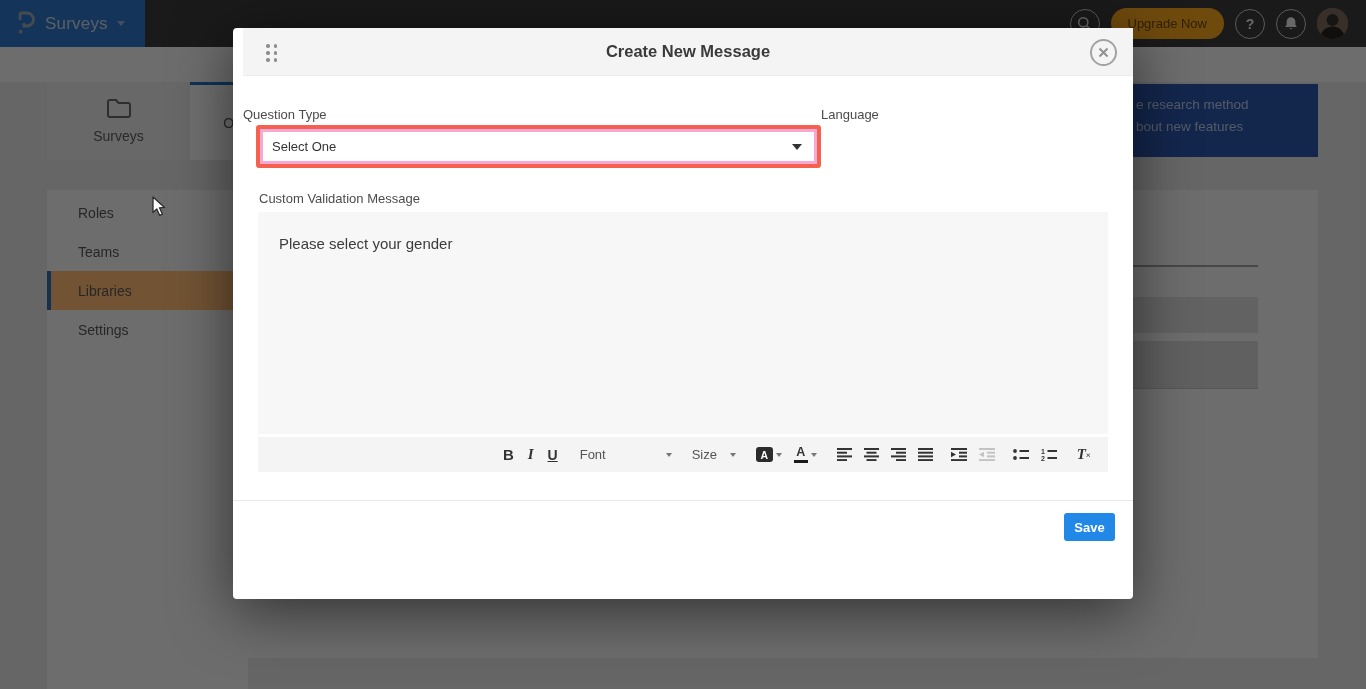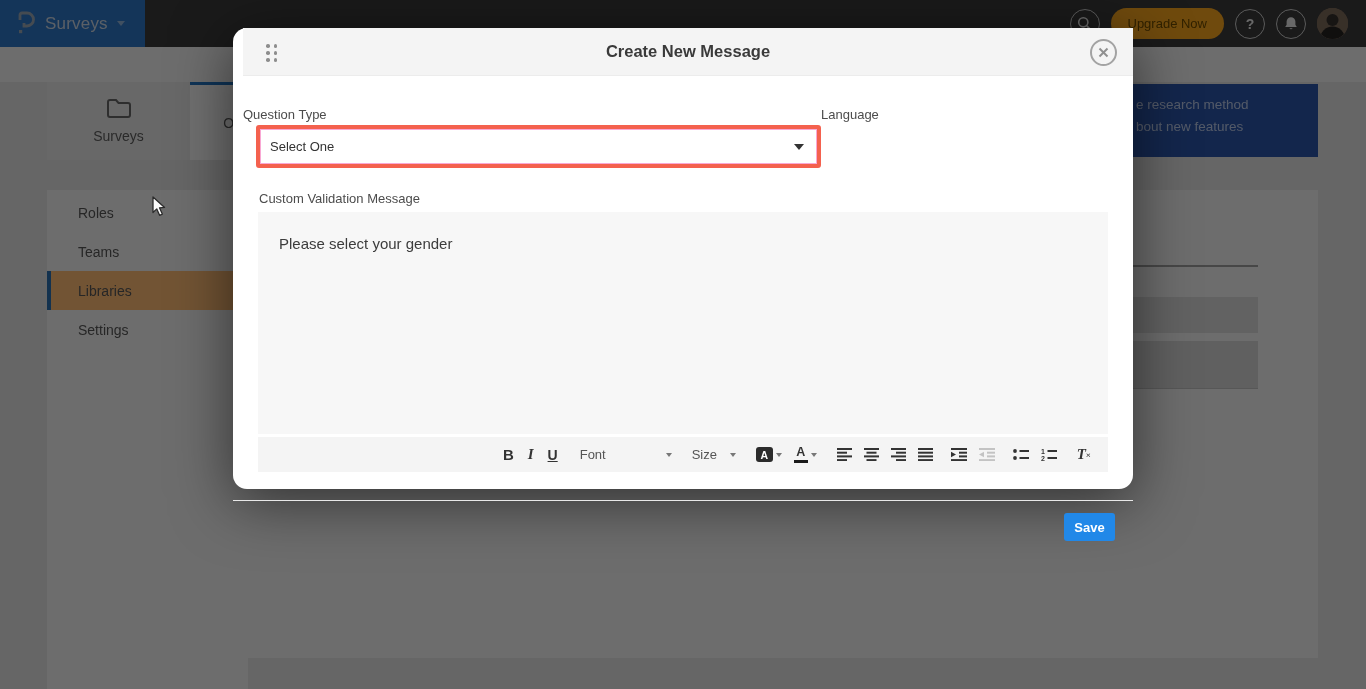--- a/index.html
+++ b/index.html
@@ -32,34 +32,34 @@
   .banner-line.l2 { top:35px; }
   .rr-divider { position:absolute; left:950px; top:265px; width:308px; height:2px; background:#9d9d9d; }
   .rr-row1 { position:absolute; left:950px; top:297px; width:308px; height:36px; background:#dadada; }
   .rr-row2 { position:absolute; left:950px; top:341px; width:308px; height:48px; background:#d6d6d6; border-bottom:1px solid #c0c0c0; }
 
   
   .overlay { position:absolute; inset:0; background:rgba(0,0,0,.55); z-index:5; }
   .cursor { position:absolute; left:152px; top:196px; z-index:40; }
 
   
-  .modal { position:absolute; left:233px; top:28px; width:900px; height:461px; background:#fff; z-index:10; border-radius:14px; box-shadow:0 12px 60px rgba(0,0,0,.55);padding-left:10px; }
+  .modal { position:absolute; left:233px; top:28px; width:900px; height:571px; background:#fff; z-index:10; border-radius:4px; box-shadow:0 12px 60px rgba(0,0,0,.55);padding-left:10px; }
   .modal-header { height:48px; background:#f4f4f4; display:flex; align-items:center; justify-content:center; position:relative; border-bottom:1px solid #ececec; }
   .modal-title { font-size:16.5px; font-weight:bold; color:#3a3a3a; }
   .drag { position:absolute; left:23px; top:16px; display:grid; grid-template-columns:repeat(2,4px); grid-gap:3.5px; }
   .drag span { width:3.5px; height:3.5px; border-radius:50%; background:#8d8d8d; }
   .close { position:absolute; right:16px; top:11px; width:27px; height:27px; border:2px solid #a3a3a3; border-radius:50%; display:flex; align-items:center; justify-content:center; background:transparent; cursor:pointer; }
 
   .field-label { position:absolute; font-size:13px; color:#4c4c4c; }
   .lbl-qt { left:10px; top:79px; }
   .lbl-lang { left:588px; top:79px; }
   .lbl-cvm { left:26px; top:163px; }
 
   .hl-box { position:absolute; left:23px; top:97px; width:565px; height:43px; border:4px solid #f4614e; border-radius:3px; background:#fff; }
-  .select-inner { position:absolute; inset:0; border:1px solid #f9a8d4; display:flex; align-items:center; padding:0 12px 0 9px; font-size:13px; color:#333; cursor:pointer; }
+  .select-inner { position:absolute; inset:0; border:3px solid #f9a8d4; display:flex; align-items:center; padding:0 12px 0 9px; font-size:13px; color:#333; cursor:pointer; }
   .select-caret { margin-left:auto; width:0; height:0; border-left:5px solid transparent; border-right:5px solid transparent; border-top:6px solid #333; }
   .lang-select { position:absolute; left:608px; top:98px; width:264px; height:41px; display:flex; align-items:center; padding:0 9px 0 4px; font-size:13px; color:#3d3d3d; cursor:pointer; }
 
   .editor { position:absolute; left:25px; top:184px; width:850px; }
   .editor-content { width:850px; height:222px; background:#f7f7f7; padding:23px 20px 0 21px; font-size:15px; color:#3c3c3c; cursor:text; }
   .editor-toolbar { margin-top:3px; width:850px; height:35px; background:#f4f4f4; display:flex; align-items:center; justify-content:flex-end; padding-right:17px; gap:12px; }
   .tb { display:flex; align-items:center; justify-content:center; color:#333; cursor:pointer; }
   .tb-b { font-weight:bold; font-size:15px; }
   .tb-i { font-family:"Liberation Serif", serif; font-style:italic; font-weight:bold; font-size:15px; padding:0 2px; }
   .tb-u { font-weight:bold; font-size:14px; text-decoration:underline; margin-right:10px; }

